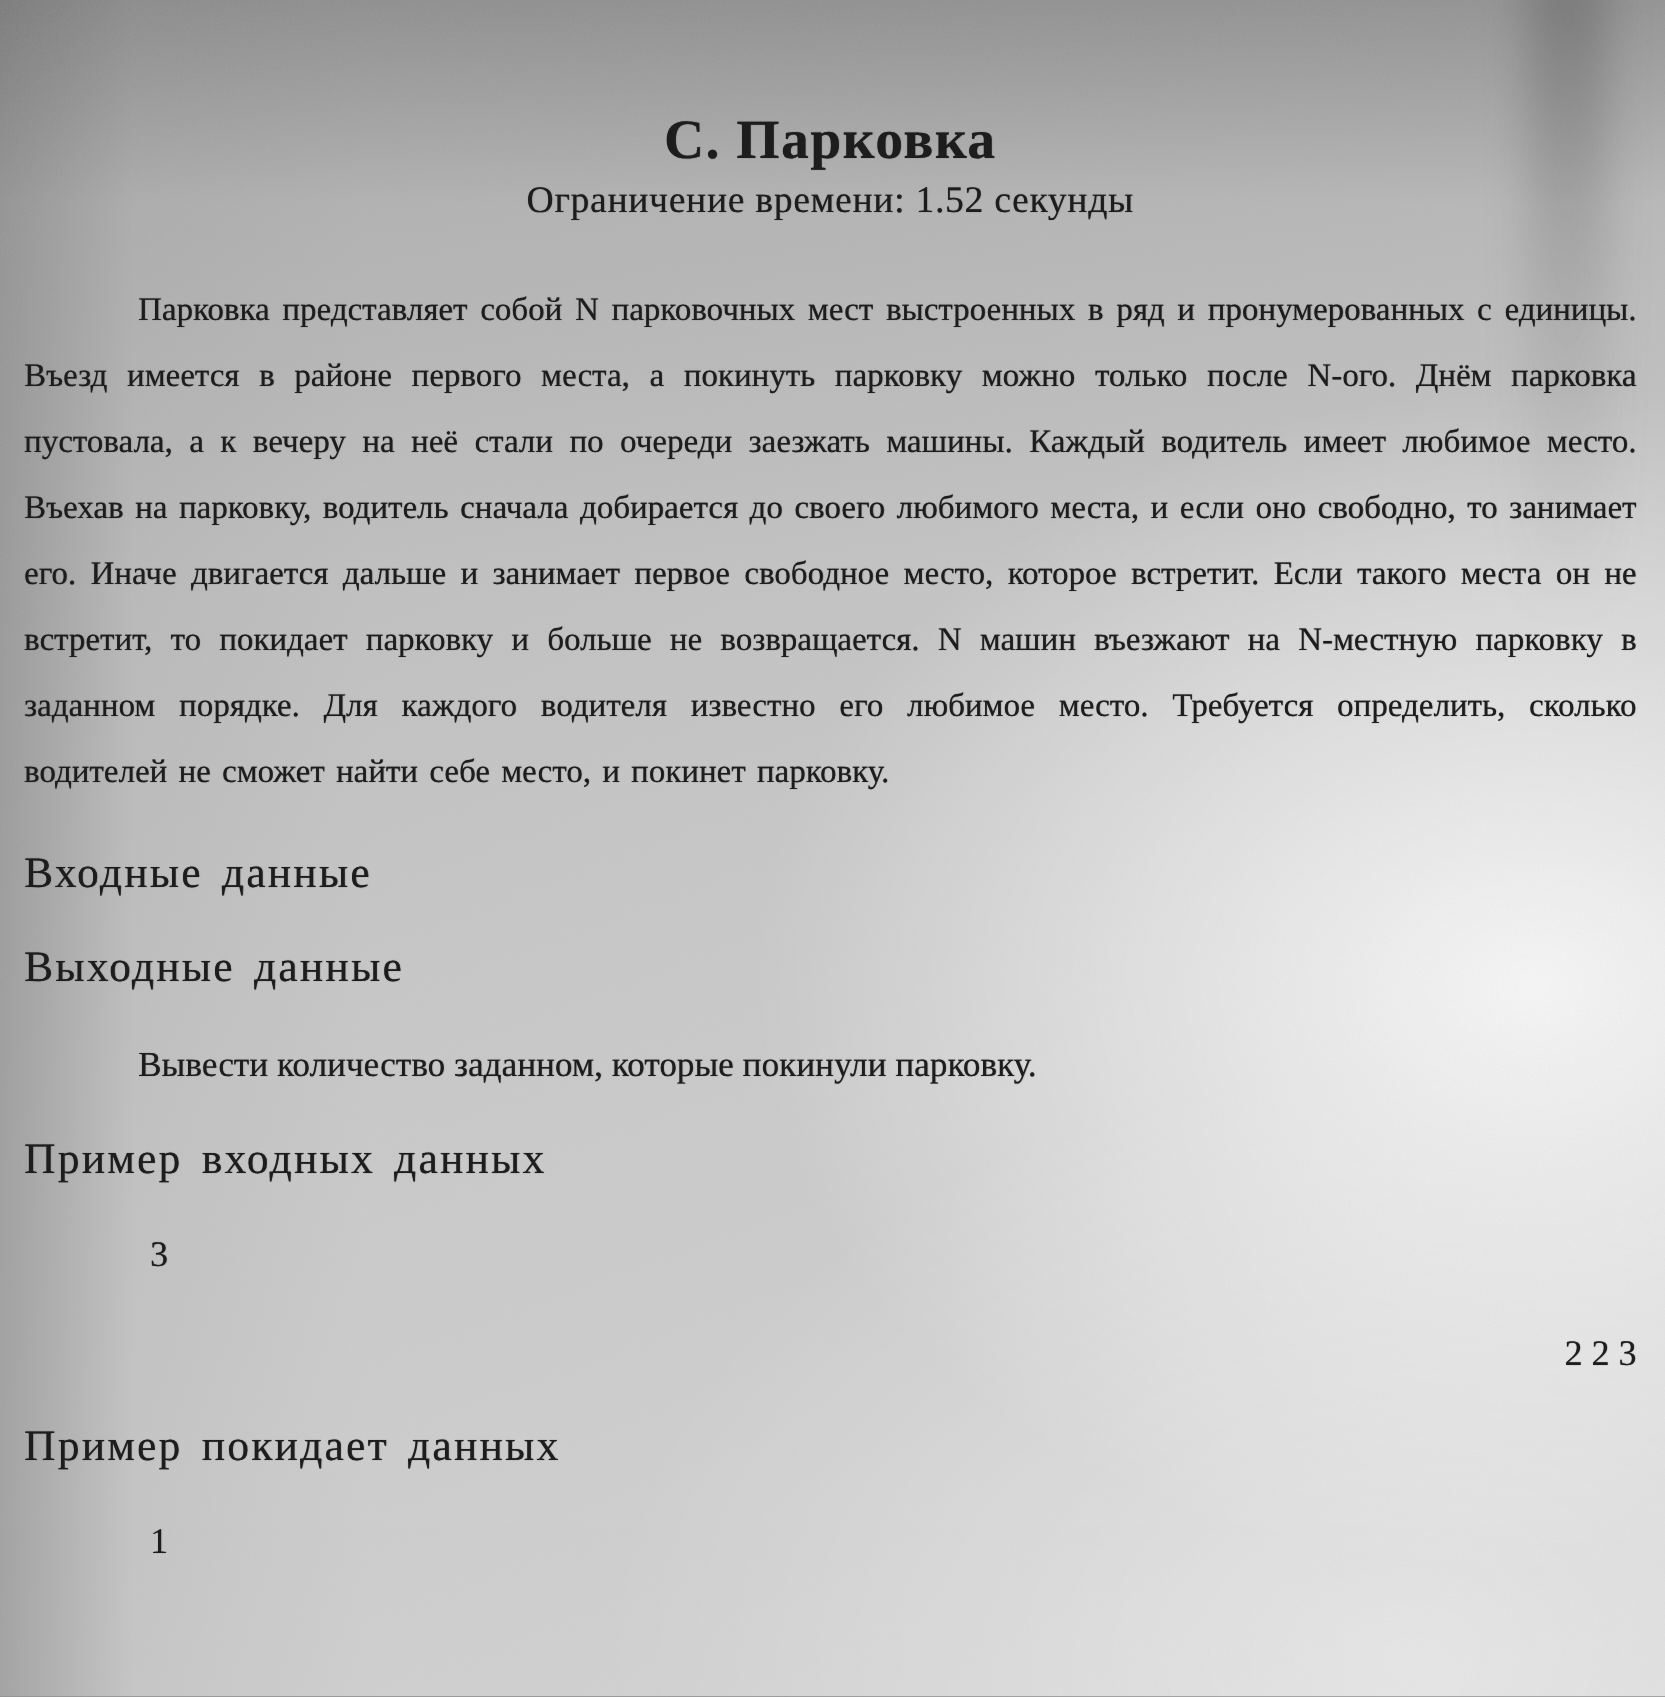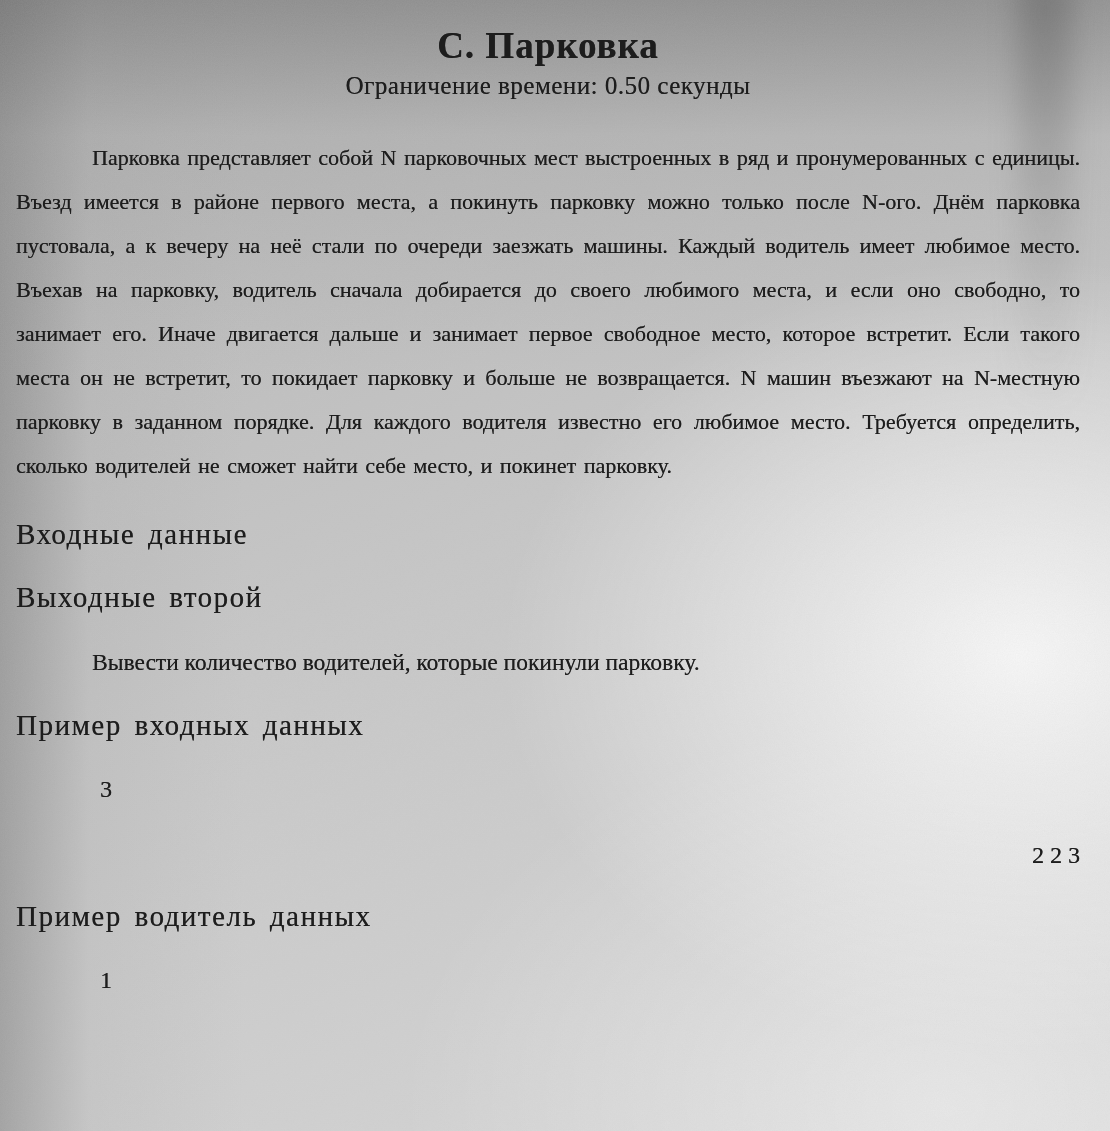--- a/index.html
+++ b/index.html
@@ -26,22 +26,23 @@
   .curl-shadow {
     position: absolute;
     top: -20px; right: 38px;
     width: 54px; height: 430px;
     background: linear-gradient(180deg, rgba(80,80,80,0.38), rgba(110,110,110,0.14) 60%, rgba(120,120,120,0));
     filter: blur(14px);
     pointer-events: none;
   }
   .content {
     position: absolute; inset: 0;
-    padding: 24px 30px 0 16px;
+    padding: 24px 19px 0 16px;
     text-shadow: 0.2px 0.2px 0.6px rgba(25,25,25,0.75);
+    margin-top: 48px;
   }
   .title {
     margin: 0;
     text-align: center;
     font-size: 37px;
     font-weight: 700;
     letter-spacing: 1px;
   }
   .limit {
     text-align: center;
@@ -97,30 +98,30 @@
     </filter>
     <rect width="100%" height="100%" filter="url(#noiseFilter)"></rect>
   </svg>
 
   <div class="curl-shadow"></div>
 
   <div class="content">
 
     <h1 class="title">С. Парковка</h1>
 
-    <div class="limit">Ограничение времени: 0.50 секунды</div>
+    <div class="limit">Ограничение времени: 1.52 секунды</div>
 
     <p class="statement">Парковка представляет собой N парковочных мест выстроенных в ряд и пронумерованных с единицы. Въезд имеется в районе первого места, а покинуть парковку можно только после N-ого. Днём парковка пустовала, а к вечеру на неё стали по очереди заезжать машины. Каждый водитель имеет любимое место. Въехав на парковку, водитель сначала добирается до своего любимого места, и если оно свободно, то занимает его. Иначе двигается дальше и занимает первое свободное место, которое встретит. Если такого места он не встретит, то покидает парковку и больше не возвращается. N машин въезжают на N-местную парковку в заданном порядке. Для каждого водителя известно его любимое место. Требуется определить, сколько водителей не сможет найти себе место, и покинет парковку.</p>
 
     <h2 class="sect-heading">Входные данные</h2>
 
-    <h2 class="sect-heading">Выходные второй</h2>
-    <p class="para-single">Вывести количество водителей, которые покинули парковку.</p>
+    <h2 class="sect-heading">Выходные данные</h2>
+    <p class="para-single">Вывести количество заданном, которые покинули парковку.</p>
 
     <h2 class="sect-heading">Пример входных данных</h2>
     <div class="sample-line">3</div>
     <div class="sample-line">2 2 3</div>
 
-    <h2 class="sect-heading">Пример водитель данных</h2>
+    <h2 class="sect-heading">Пример покидает данных</h2>
     <div class="sample-line">1</div>
 
   </div>
 </div>
 
 </body></html>

